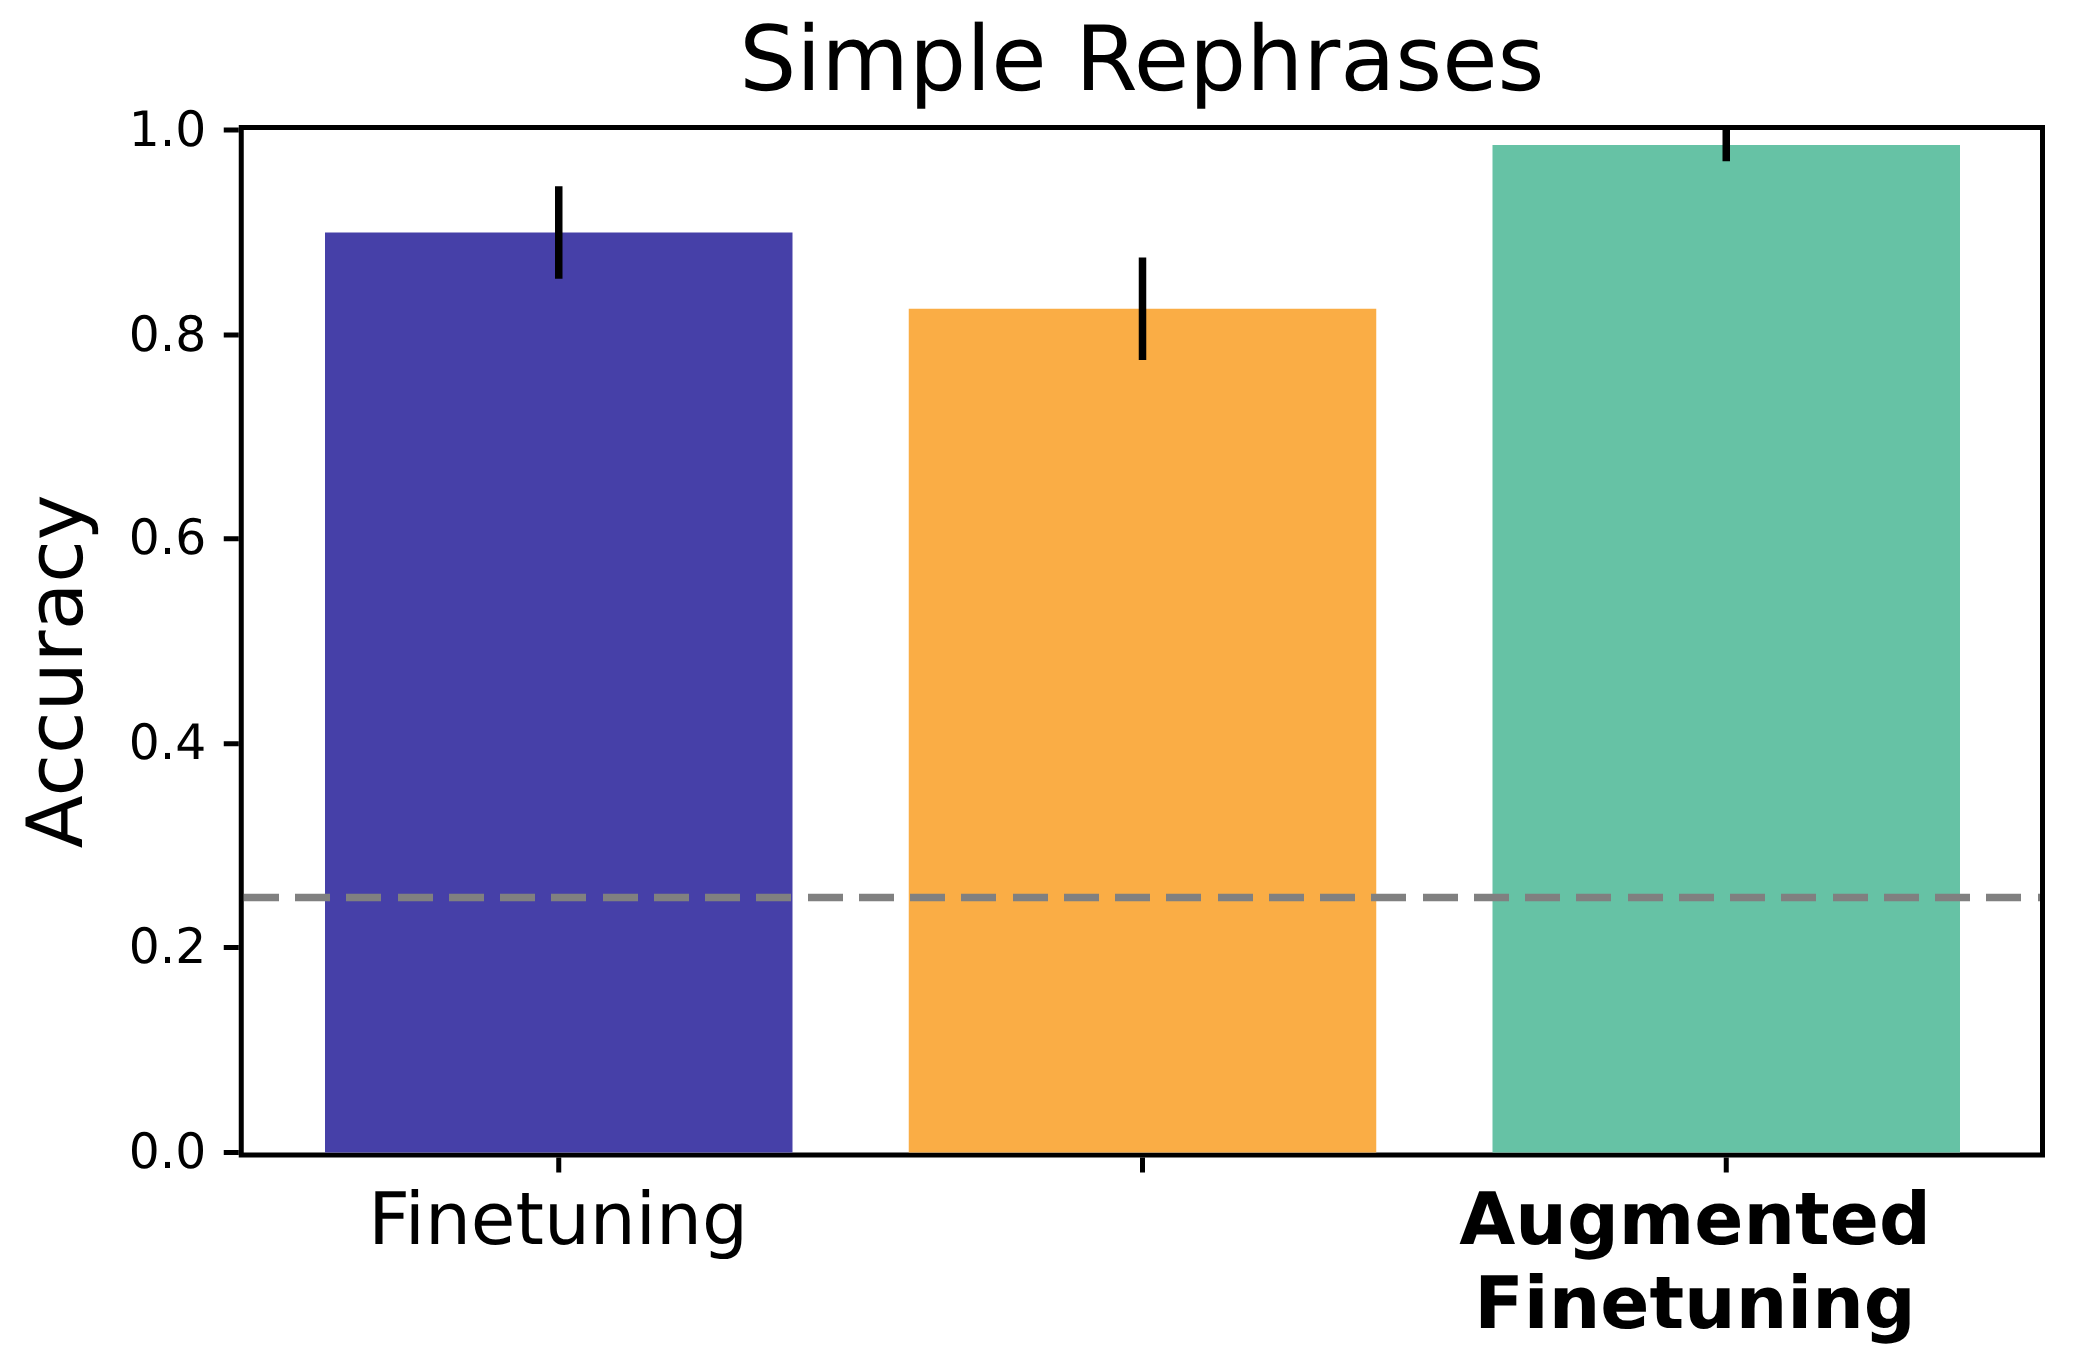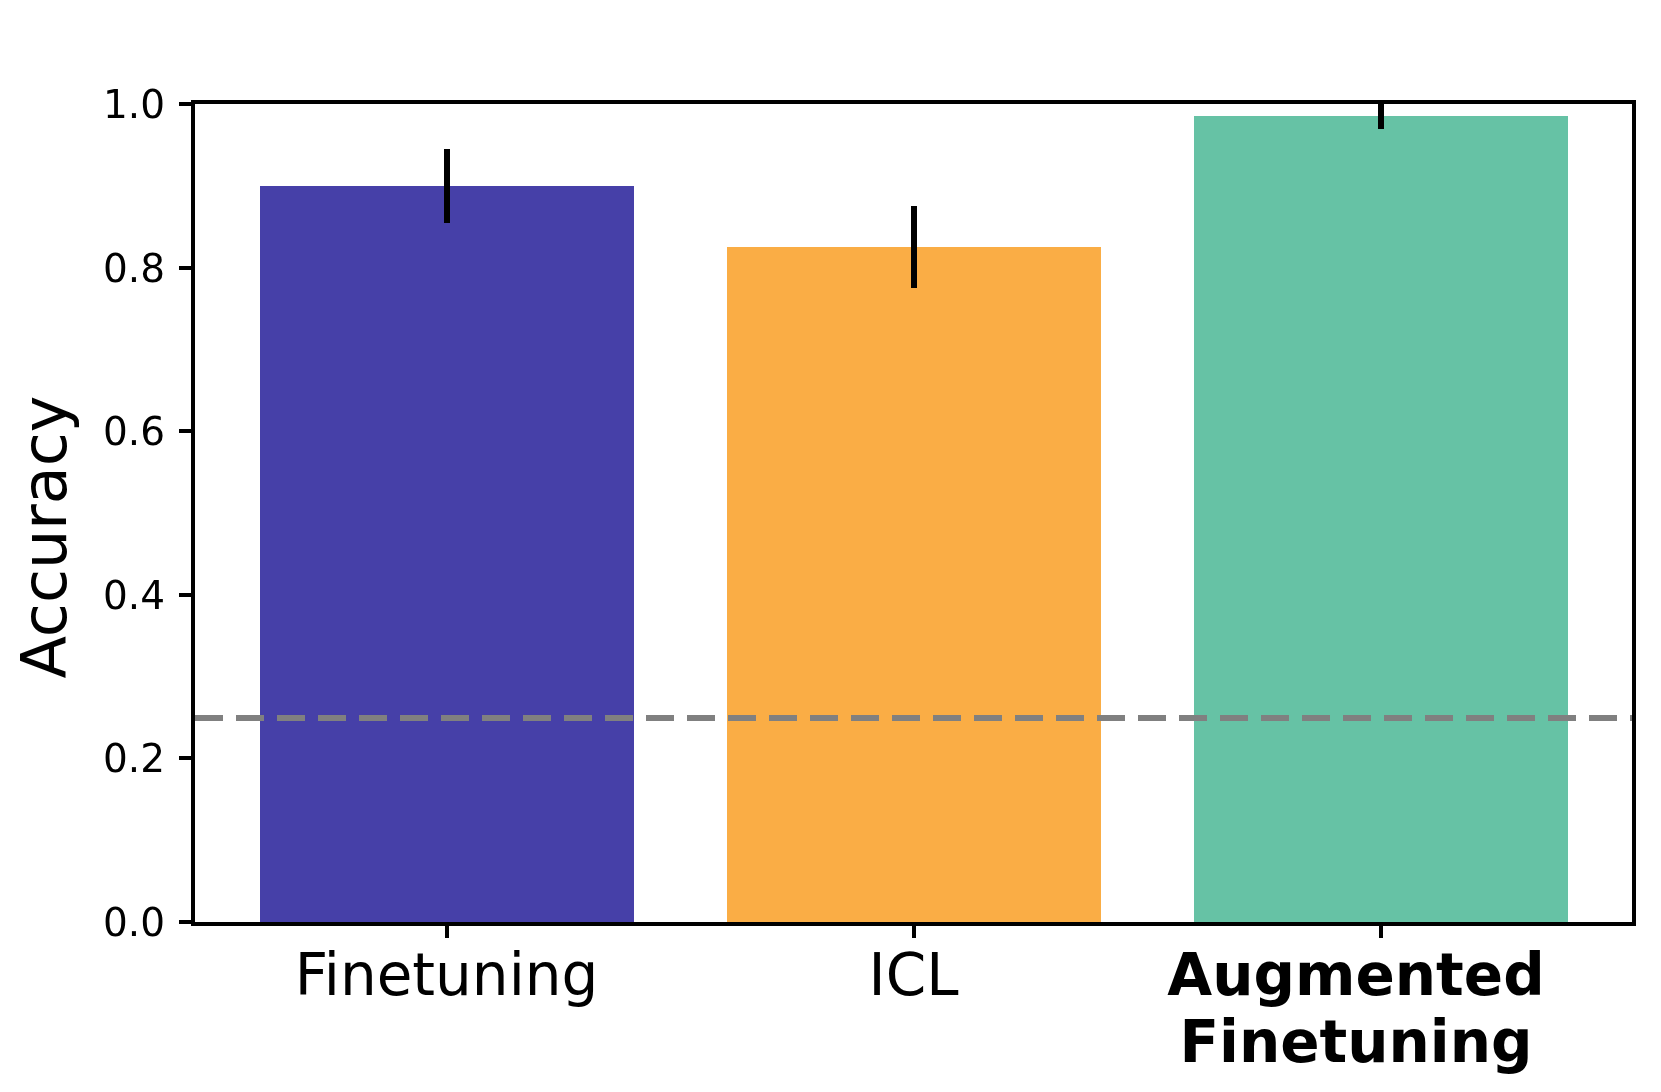--- a/index.html
+++ b/index.html
@@ -92,20 +92,21 @@
     font-size: 58px;
     line-height: 1.15;
     color: #000000;
     white-space: pre-line;
   }
 </style>
 </head>
 <body>
 
 <div id="figure">
+  <div id="chart-title">Simple Rephrases</div>
   <div id="y-axis-label">Accuracy</div>
   <div id="plot-area">
       <div class="ytick-mark" style="bottom: calc(0% - 2px);"></div>
       <div class="ytick-label" style="top: 100%; text-align: right;">0.0</div>
       <div class="ytick-mark" style="bottom: calc(20% - 2px);"></div>
       <div class="ytick-label" style="top: 80%;">0.2</div>
       <div class="ytick-mark" style="bottom: calc(40% - 2px);"></div>
       <div class="ytick-label" style="top: 60%;">0.4</div>
       <div class="ytick-mark" style="bottom: calc(60% - 2px);"></div>
       <div class="ytick-label" style="top: 40%;">0.6</div>
@@ -113,21 +114,20 @@
       <div class="ytick-label" style="top: 20%; margin-left: 40px;">0.8</div>
       <div class="ytick-mark" style="bottom: calc(100% - 2px);"></div>
       <div class="ytick-label" style="top: 0%;">1.0</div>
       <div class="bar" style="left: 64.5px; width: 374px; height: 90%; background: rgb(70, 64, 168);"></div>
       <div class="error-bar" style="left: 248.5px; bottom: 85.5%; height: 9%; background: rgb(0, 0, 0);"></div>
       <div class="xtick-mark" style="left: 249.5px;"></div>
       <div class="xtick-label" style="left: -8.5px;">Finetuning</div>
       <div class="bar" style="left: 531.5px; width: 374px; height: 82.5%; background: rgb(250, 173, 69);"></div>
       <div class="error-bar" style="left: 715.5px; bottom: 77.5%; height: 10%; background: rgb(0, 0, 0);"></div>
       <div class="xtick-mark" style="left: 716.5px;"></div>
-      <div class="xtick-label" style="left: 458.5px;">ICL</div>
       <div class="bar" style="left: 998.5px; width: 374px; height: 98.5%; background: rgb(102, 194, 165);"></div>
       <div class="error-bar" style="left: 1182.5px; bottom: 97%; height: 3%; background: rgb(0, 0, 0);"></div>
       <div class="xtick-mark" style="left: 1183.5px;"></div>
       <div class="xtick-label" style="left: 901px; font-weight: bold;">Augmented
 Finetuning</div>
       <div class="ref-line" style="bottom: calc(25% - 3px); background: repeating-linear-gradient(to right, rgb(128, 128, 128) 0px, rgb(128, 128, 128) 28px, transparent 28px, transparent 41px);"></div>
     </div>
 </div>
 
 </body></html>

